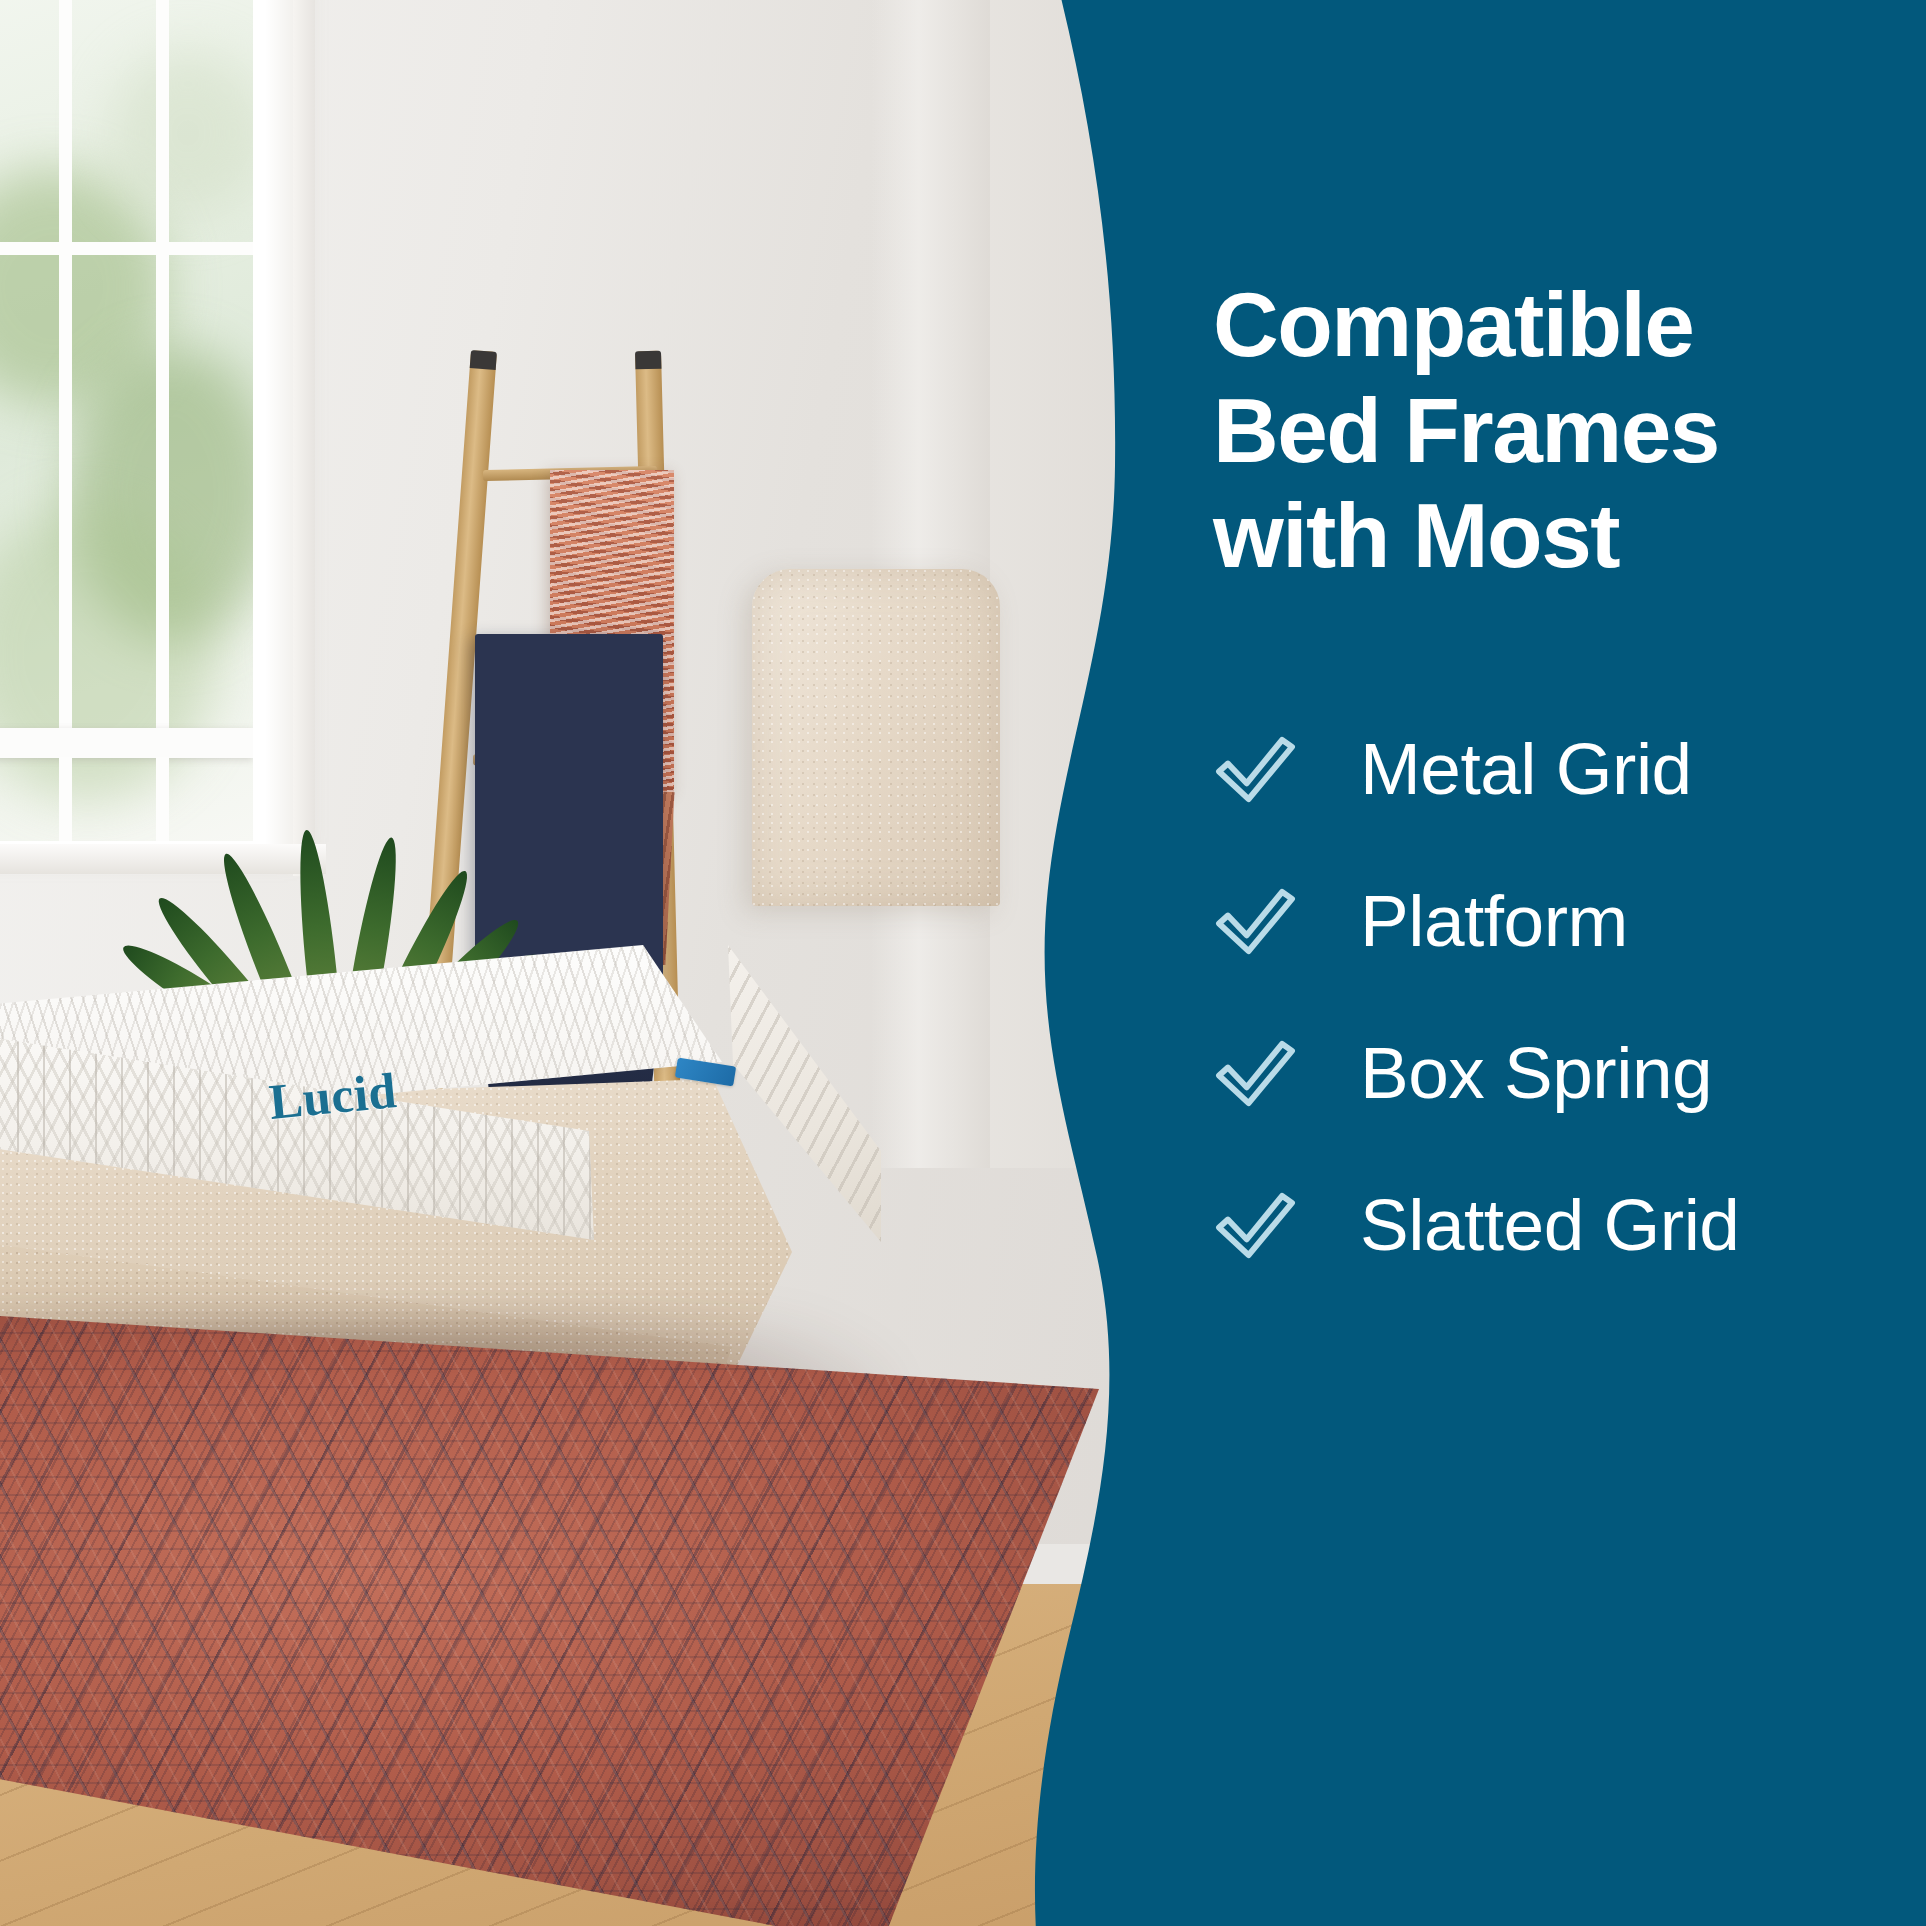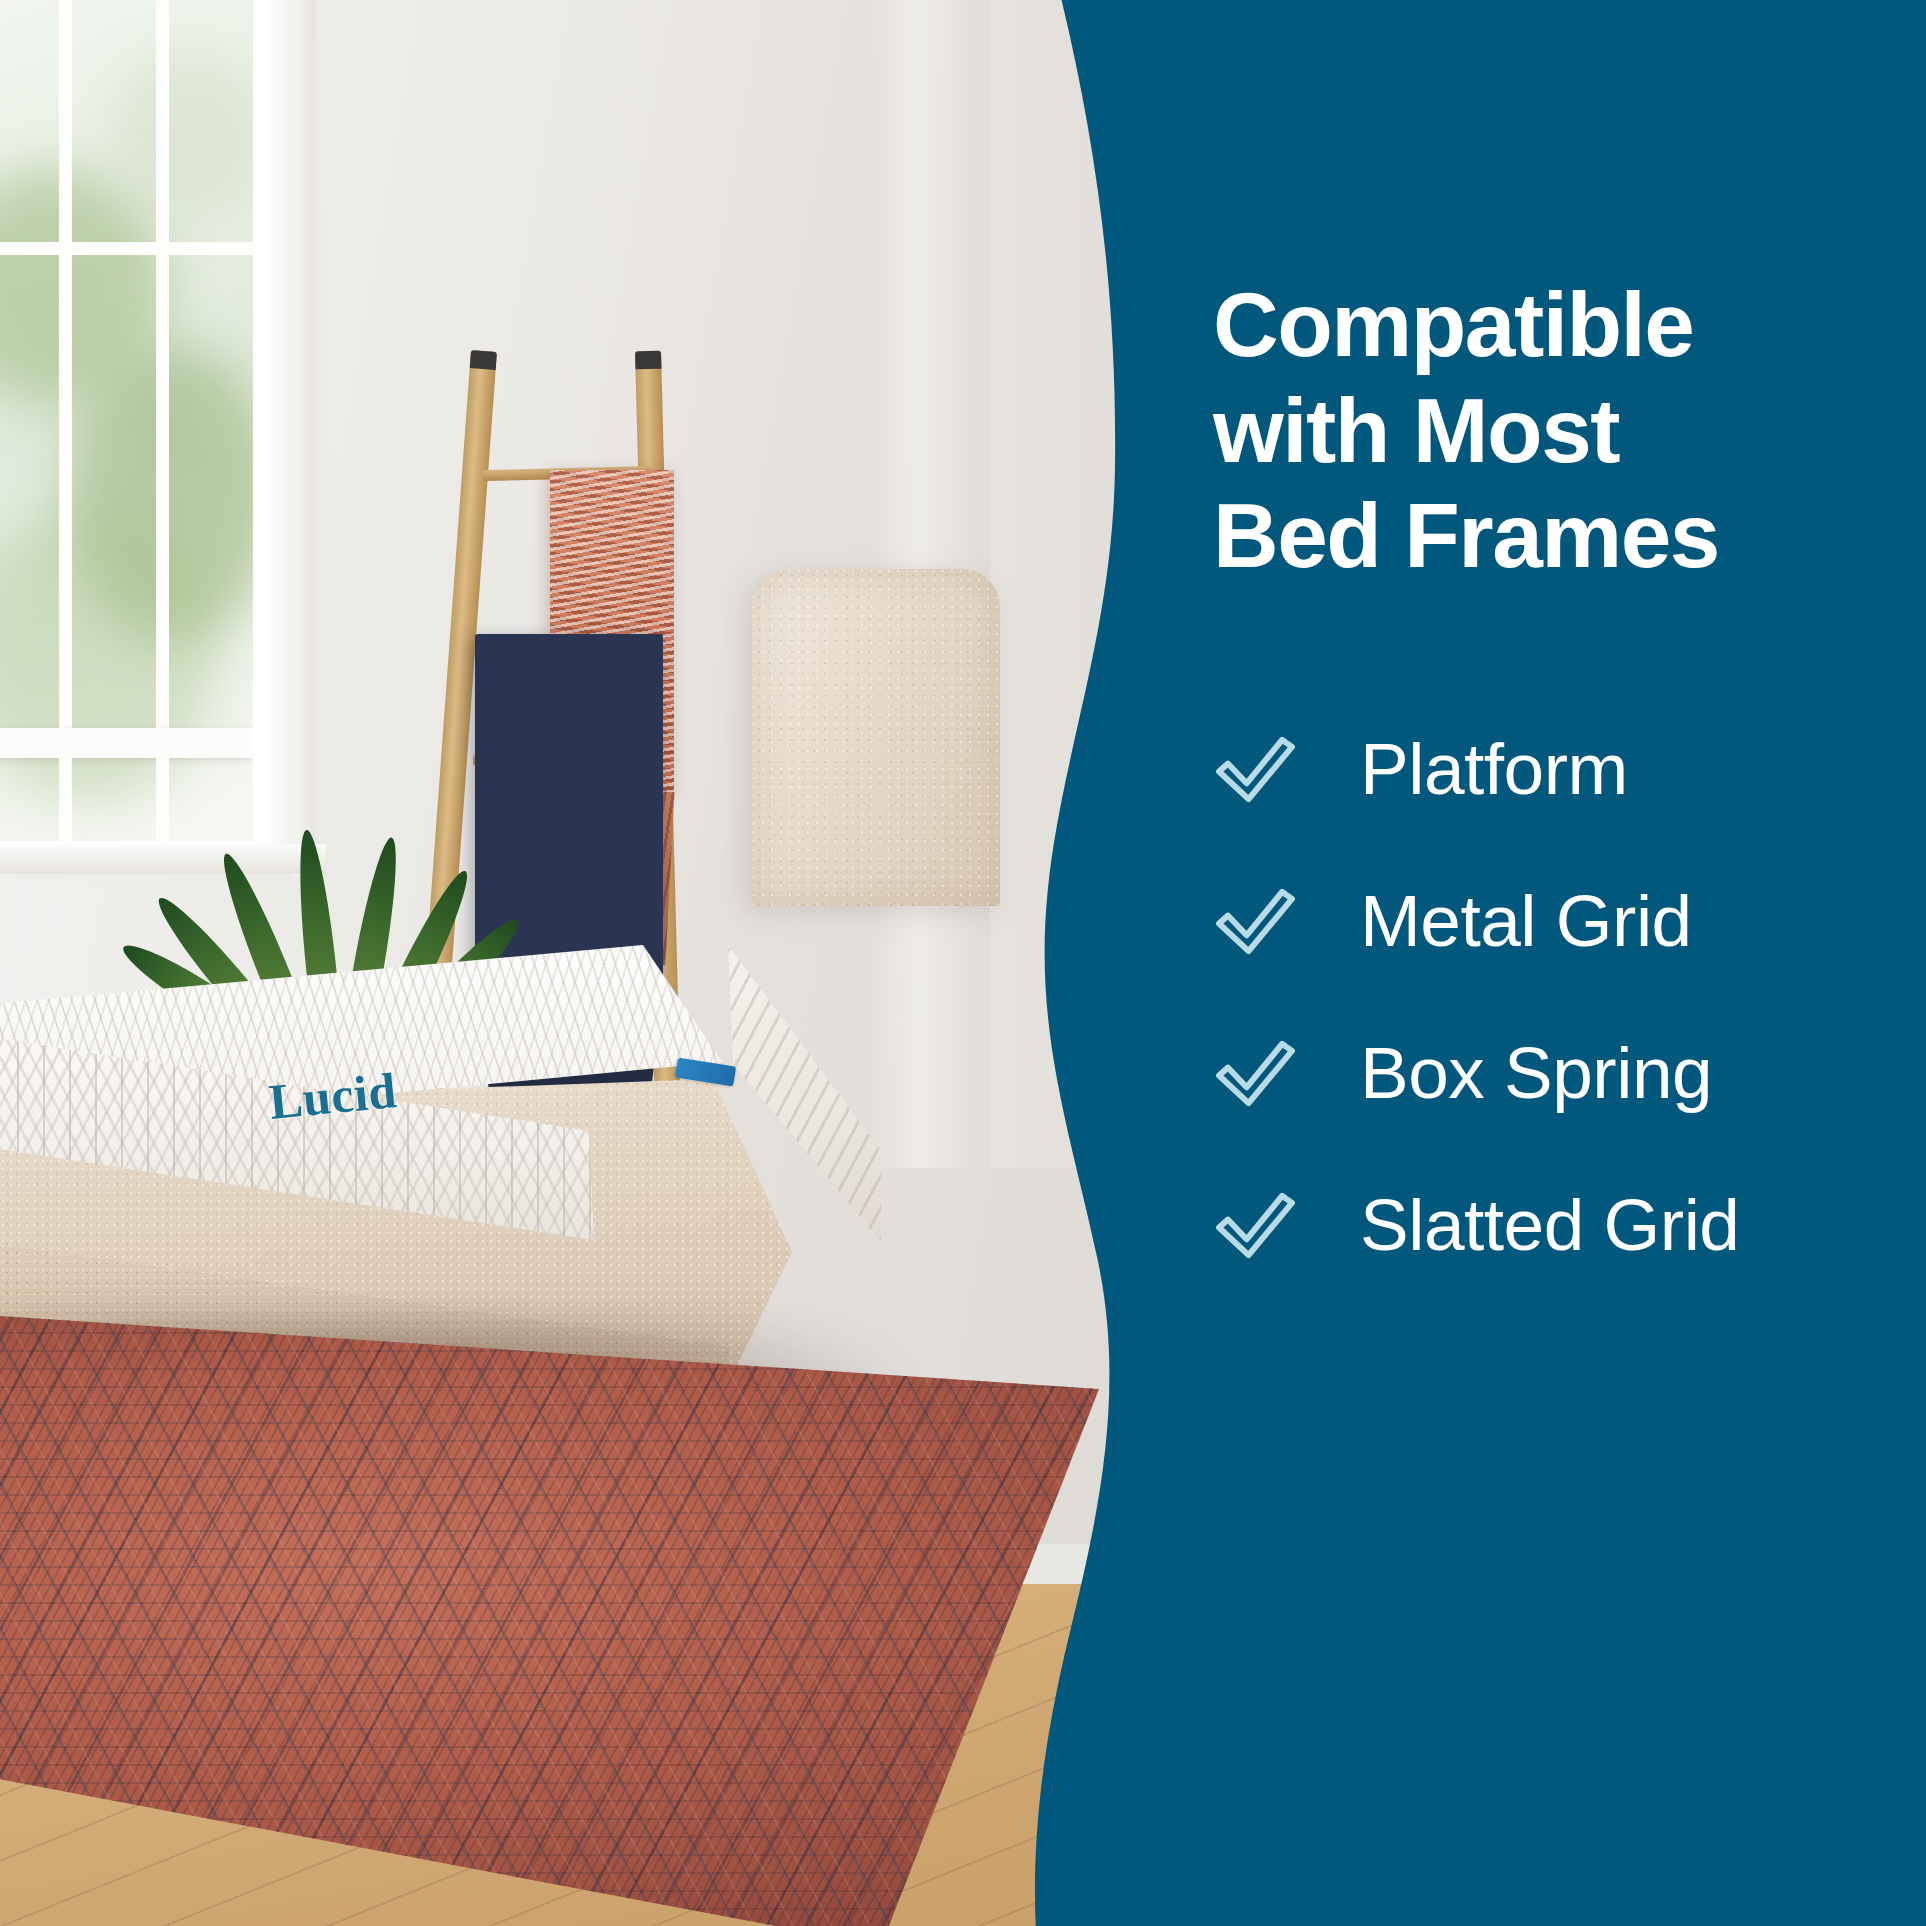--- a/index.html
+++ b/index.html
@@ -313,50 +313,50 @@
                C1136,1400 1112,1520 1080,1650
                C1052,1765 1042,1860 1046,1946
                L1946,1946 L1946,0 Z" fill="#02587c"></path>
     </svg>
   </div>
 
   <div class="content">
 
     <div class="headline">
       <div>Compatible</div>
+      <div>Bed Frames</div>
       <div>with Most</div>
-      <div>Bed Frames</div>
     </div>
 
     <div class="features">
+
+      <div class="feature">
+        <span class="check-wrap">
+          <svg width="85" height="71" viewBox="0 0 86 72">
+            <path d="M6 38 L15 30 L34 50 L70 6 L80 13 L36 66 Z" fill="none" stroke="#b9dbe8" stroke-width="6" stroke-linejoin="round" stroke-linecap="round"></path>
+          </svg>
+        </span>
+        <span class="feature-label">Metal Grid</span>
+      </div>
 
       <div class="feature">
         <span class="check-wrap">
           <svg width="85" height="71" viewBox="0 0 86 72">
             <path d="M6 38 L15 30 L34 50 L70 6 L80 13 L36 66 Z" fill="none" stroke="#b9dbe8" stroke-width="6" stroke-linejoin="round" stroke-linecap="round"></path>
           </svg>
         </span>
         <span class="feature-label">Platform</span>
       </div>
 
       <div class="feature">
         <span class="check-wrap">
           <svg width="85" height="71" viewBox="0 0 86 72">
             <path d="M6 38 L15 30 L34 50 L70 6 L80 13 L36 66 Z" fill="none" stroke="#b9dbe8" stroke-width="6" stroke-linejoin="round" stroke-linecap="round"></path>
           </svg>
         </span>
-        <span class="feature-label">Metal Grid</span>
-      </div>
-
-      <div class="feature">
-        <span class="check-wrap">
-          <svg width="85" height="71" viewBox="0 0 86 72">
-            <path d="M6 38 L15 30 L34 50 L70 6 L80 13 L36 66 Z" fill="none" stroke="#b9dbe8" stroke-width="6" stroke-linejoin="round" stroke-linecap="round"></path>
-          </svg>
-        </span>
         <span class="feature-label">Box Spring</span>
       </div>
 
       <div class="feature">
         <span class="check-wrap">
           <svg width="85" height="71" viewBox="0 0 86 72">
             <path d="M6 38 L15 30 L34 50 L70 6 L80 13 L36 66 Z" fill="none" stroke="#b9dbe8" stroke-width="6" stroke-linejoin="round" stroke-linecap="round"></path>
           </svg>
         </span>
         <span class="feature-label">Slatted Grid</span>

